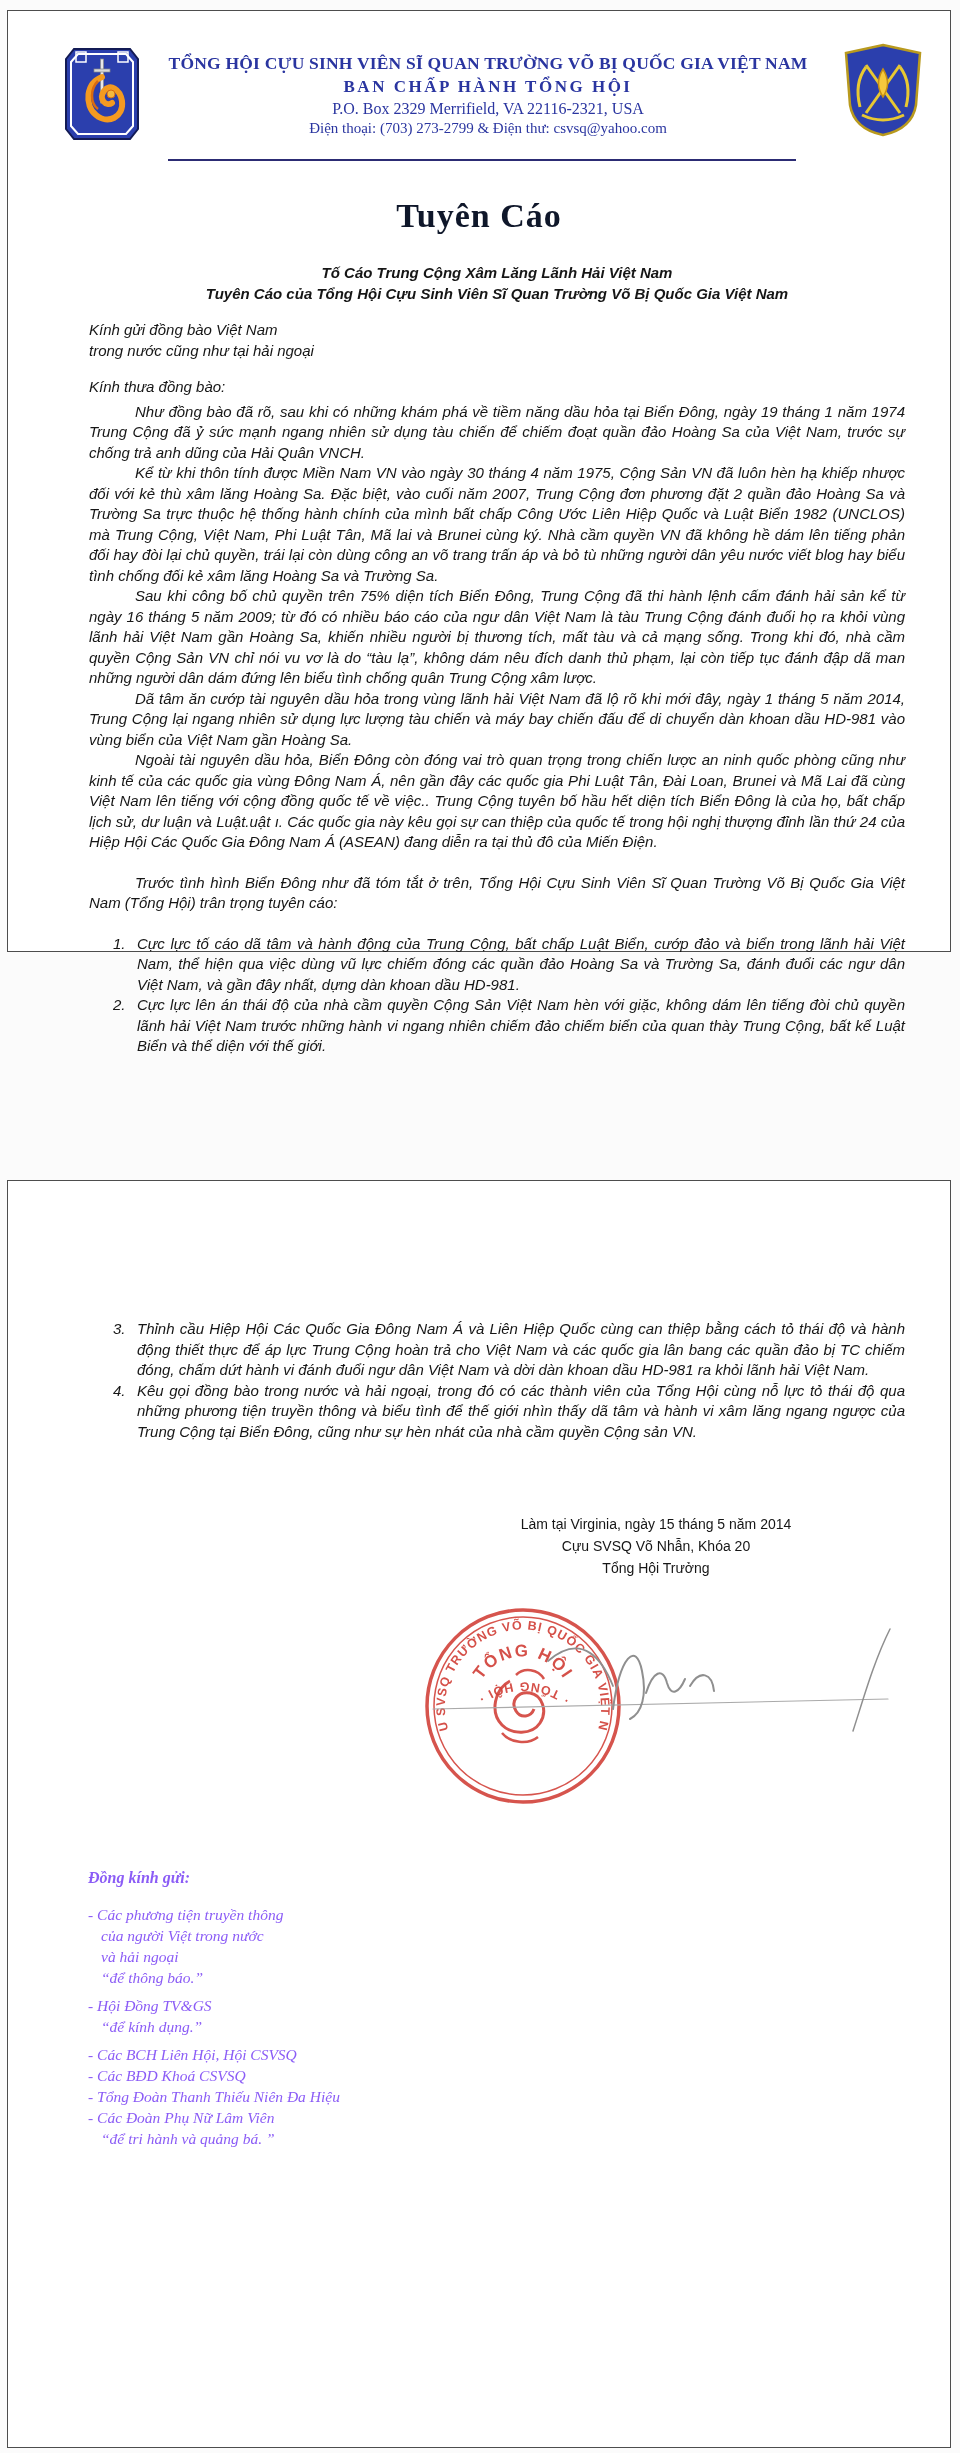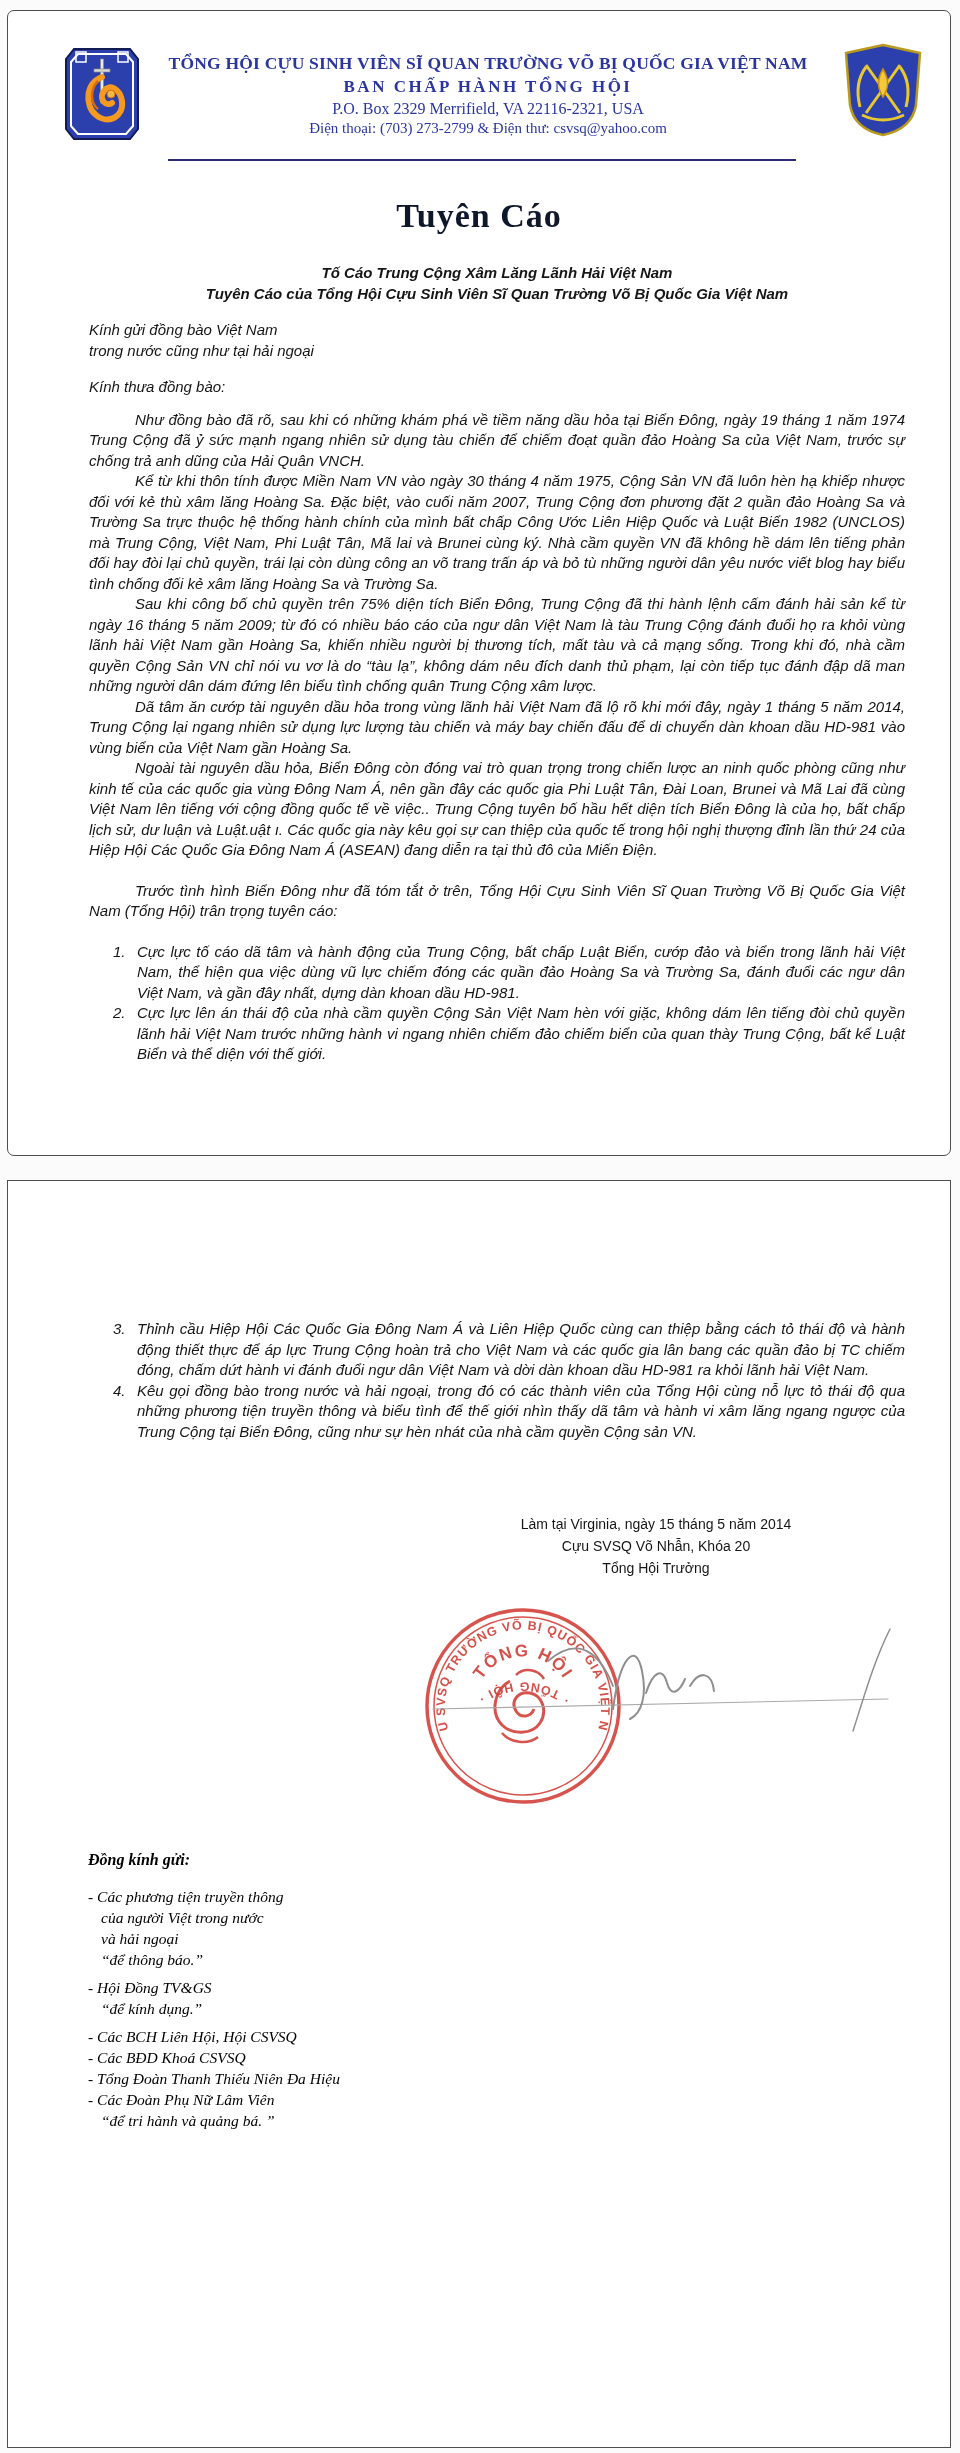--- a/index.html
+++ b/index.html
@@ -7,21 +7,21 @@
   body {
     width:960px; height:2453px; position:relative;
     background:#fbfbfb;
     font-family:"Liberation Sans", sans-serif;
     color:#1b1b1b;
   }
   .sheet {
     position:absolute; left:7px; width:944px; background:#ffffff;
     border:1px solid #4d4d4d;
   }
-  .sheet-1 { top:10px; height:1146px;border-radius:7px; }
+  .sheet-1 { top:10px; height:942px; }
   .sheet-2 { top:1180px; height:1268px; }
 
   
   .letterhead { position:absolute; top:0; left:0; right:0; height:152px; }
   .emblem-left  { position:absolute; left:56px;  top:36px; }
   .emblem-right { position:absolute; right:26px; top:32px; }
   .lh-text {
     position:absolute; left:140px; top:42px; width:680px; text-align:center;
     color:#2a35a0; font-family:"Liberation Serif", serif;
   }
@@ -36,42 +36,42 @@
     position:absolute; top:186px; left:0; right:0; text-align:center;
     font-family:"Liberation Serif", serif; font-weight:bold;
     font-size:34px; letter-spacing:1px; color:#0f172a;
   }
   .content {
     position:absolute; top:252px; left:81px; right:45px;
     font-style:italic; font-size:15px; line-height:20.5px; color:#161616;
   }
   .subtitle { text-align:center; font-weight:bold; margin-bottom:16px; }
   .salutation { margin-bottom:16px; }
-  .greeting { margin-bottom:12px;font-style:italic; }
+  .greeting { margin-bottom:4px;font-style:italic; }
   .para { margin:0; text-indent:46px; text-align:justify; }
   .para.spaced { margin-top:20px; }
   .numlist { margin-top:20px; }
   .numitem { display:flex; text-align:justify; }
   .numitem .num { flex:0 0 24px; margin-left:24px; }
   .numitem .numtext { flex:1; }
 
   
   .content-2 {
     position:absolute; top:118px; left:81px; right:45px;
     font-style:italic; font-size:15px; line-height:20.5px; color:#161616;
   }
   .closing {
     position:absolute; top:332px; left:433px; width:430px; text-align:center;
     font-size:14px; line-height:22px; color:#161616;
   }
   .stamp-area { position:absolute; top:420px; left:390px; }
   .cc {
-    position:absolute; top:668px; left:80px; width:420px;
+    position:absolute; top:686px; left:80px; width:420px;
     font-family:"Liberation Serif", serif; font-style:italic;
-    font-size:15.5px; line-height:21px; color:#000000;
+    font-size:15.5px; line-height:21px; color:#8b5cf6;
   }
   .cc-heading { font-weight:bold; font-size:16px; margin-bottom:16px; }
   .cc-line { }
   .cc-sub, .cc-quote { padding-left:13px; }
   .cc-gap { margin-top:7px; }
 </style>
 </head>
 <body>
 
 <div class="sheet sheet-1">

